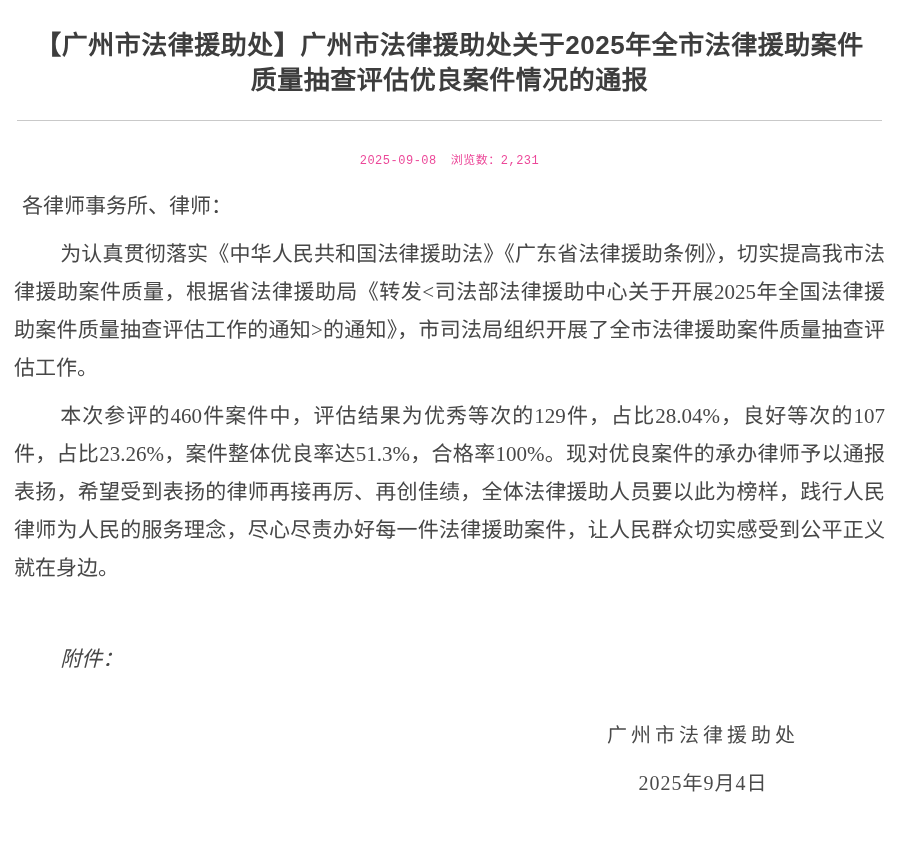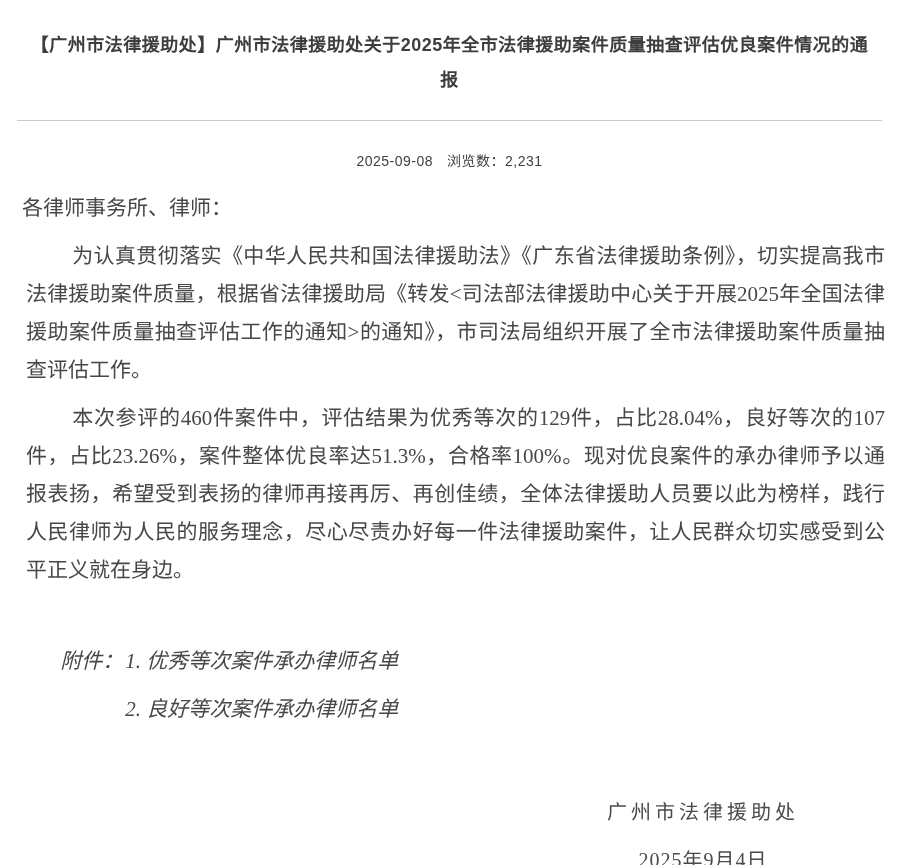--- a/index.html
+++ b/index.html
@@ -14,55 +14,55 @@
     background: #ffffff;
     box-sizing: border-box;
     padding: 28px 14px 0 14px;
     overflow: hidden;
     font-family: "Liberation Serif", "DejaVu Serif", serif;
     color: #454545;
   }
   .article-title {
     font-family: "Liberation Sans", "DejaVu Sans", sans-serif;
     font-weight: 700;
-    font-size: 18px;
+    font-size: 26px;
     line-height: 35px;
     color: #3d3d3d;
     text-align: center;
     margin: 0 auto;
     max-width: 845px;
     letter-spacing: 0.5px;
   }
   .divider {
     border: none;
     border-top: 1px solid #c9c9c9;
     margin: 22px 3px 0 3px;
     height: 0;
   }
   .meta-line {
     margin-top: 29px;
     text-align: center;
-    font-family: Liberation Sans, sans-serif;
-    font-size: 14px;
-    color: #404040;
+    font-family: Liberation Mono, monospace;
+    font-size: 12px;
+    color: #ec4899;
     letter-spacing: 0.5px;
   }
   .meta-line .meta-date { margin-right: 14px; }
   .content {
     margin-top: 19px;
     font-size: 21px;
     line-height: 38px;
     color: #474747;
     text-align: justify;
   }
   .salutation {
     margin: 8px;
   }
   .paragraph {
-    margin: 10px 0 0 12px;
+    margin: 10px 0 0 0;
     text-indent: 2.2em;
   }
   .attachments {
     margin-top: 62px;
     display: flex;
     align-items: flex-start;
     padding-left: 2.2em;
     line-height: 21px;
     font-style: italic;
   }
@@ -109,24 +109,20 @@
   <div class="content">
 
     <p class="salutation">各律师事务所、律师：</p>
 
     <p class="paragraph">为认真贯彻落实《中华人民共和国法律援助法》《广东省法律援助条例》，切实提高我市法律援助案件质量，根据省法律援助局《转发&lt;司法部法律援助中心关于开展2025年全国法律援助案件质量抽查评估工作的通知&gt;的通知》，市司法局组织开展了全市法律援助案件质量抽查评估工作。</p>
 
     <p class="paragraph">本次参评的460件案件中，评估结果为优秀等次的129件，占比28.04%，良好等次的107件，占比23.26%，案件整体优良率达51.3%，合格率100%。现对优良案件的承办律师予以通报表扬，希望受到表扬的律师再接再厉、再创佳绩，全体法律援助人员要以此为榜样，践行人民律师为人民的服务理念，尽心尽责办好每一件法律援助案件，让人民群众切实感受到公平正义就在身边。</p>
 
     <div class="attachments">
       <span class="attach-label">附件：</span>
-      <div class="attach-items">
-        <div class="attach-item">1. 优秀等次案件承办律师名单</div>
-        <div class="attach-item">2. 良好等次案件承办律师名单</div>
-      </div>
     </div>
 
     <div class="signature">
       <div class="signature-org">广州市法律援助处</div>
       <div class="signature-date">2025年9月4日</div>
     </div>
 
   </div>
 </div>
 

